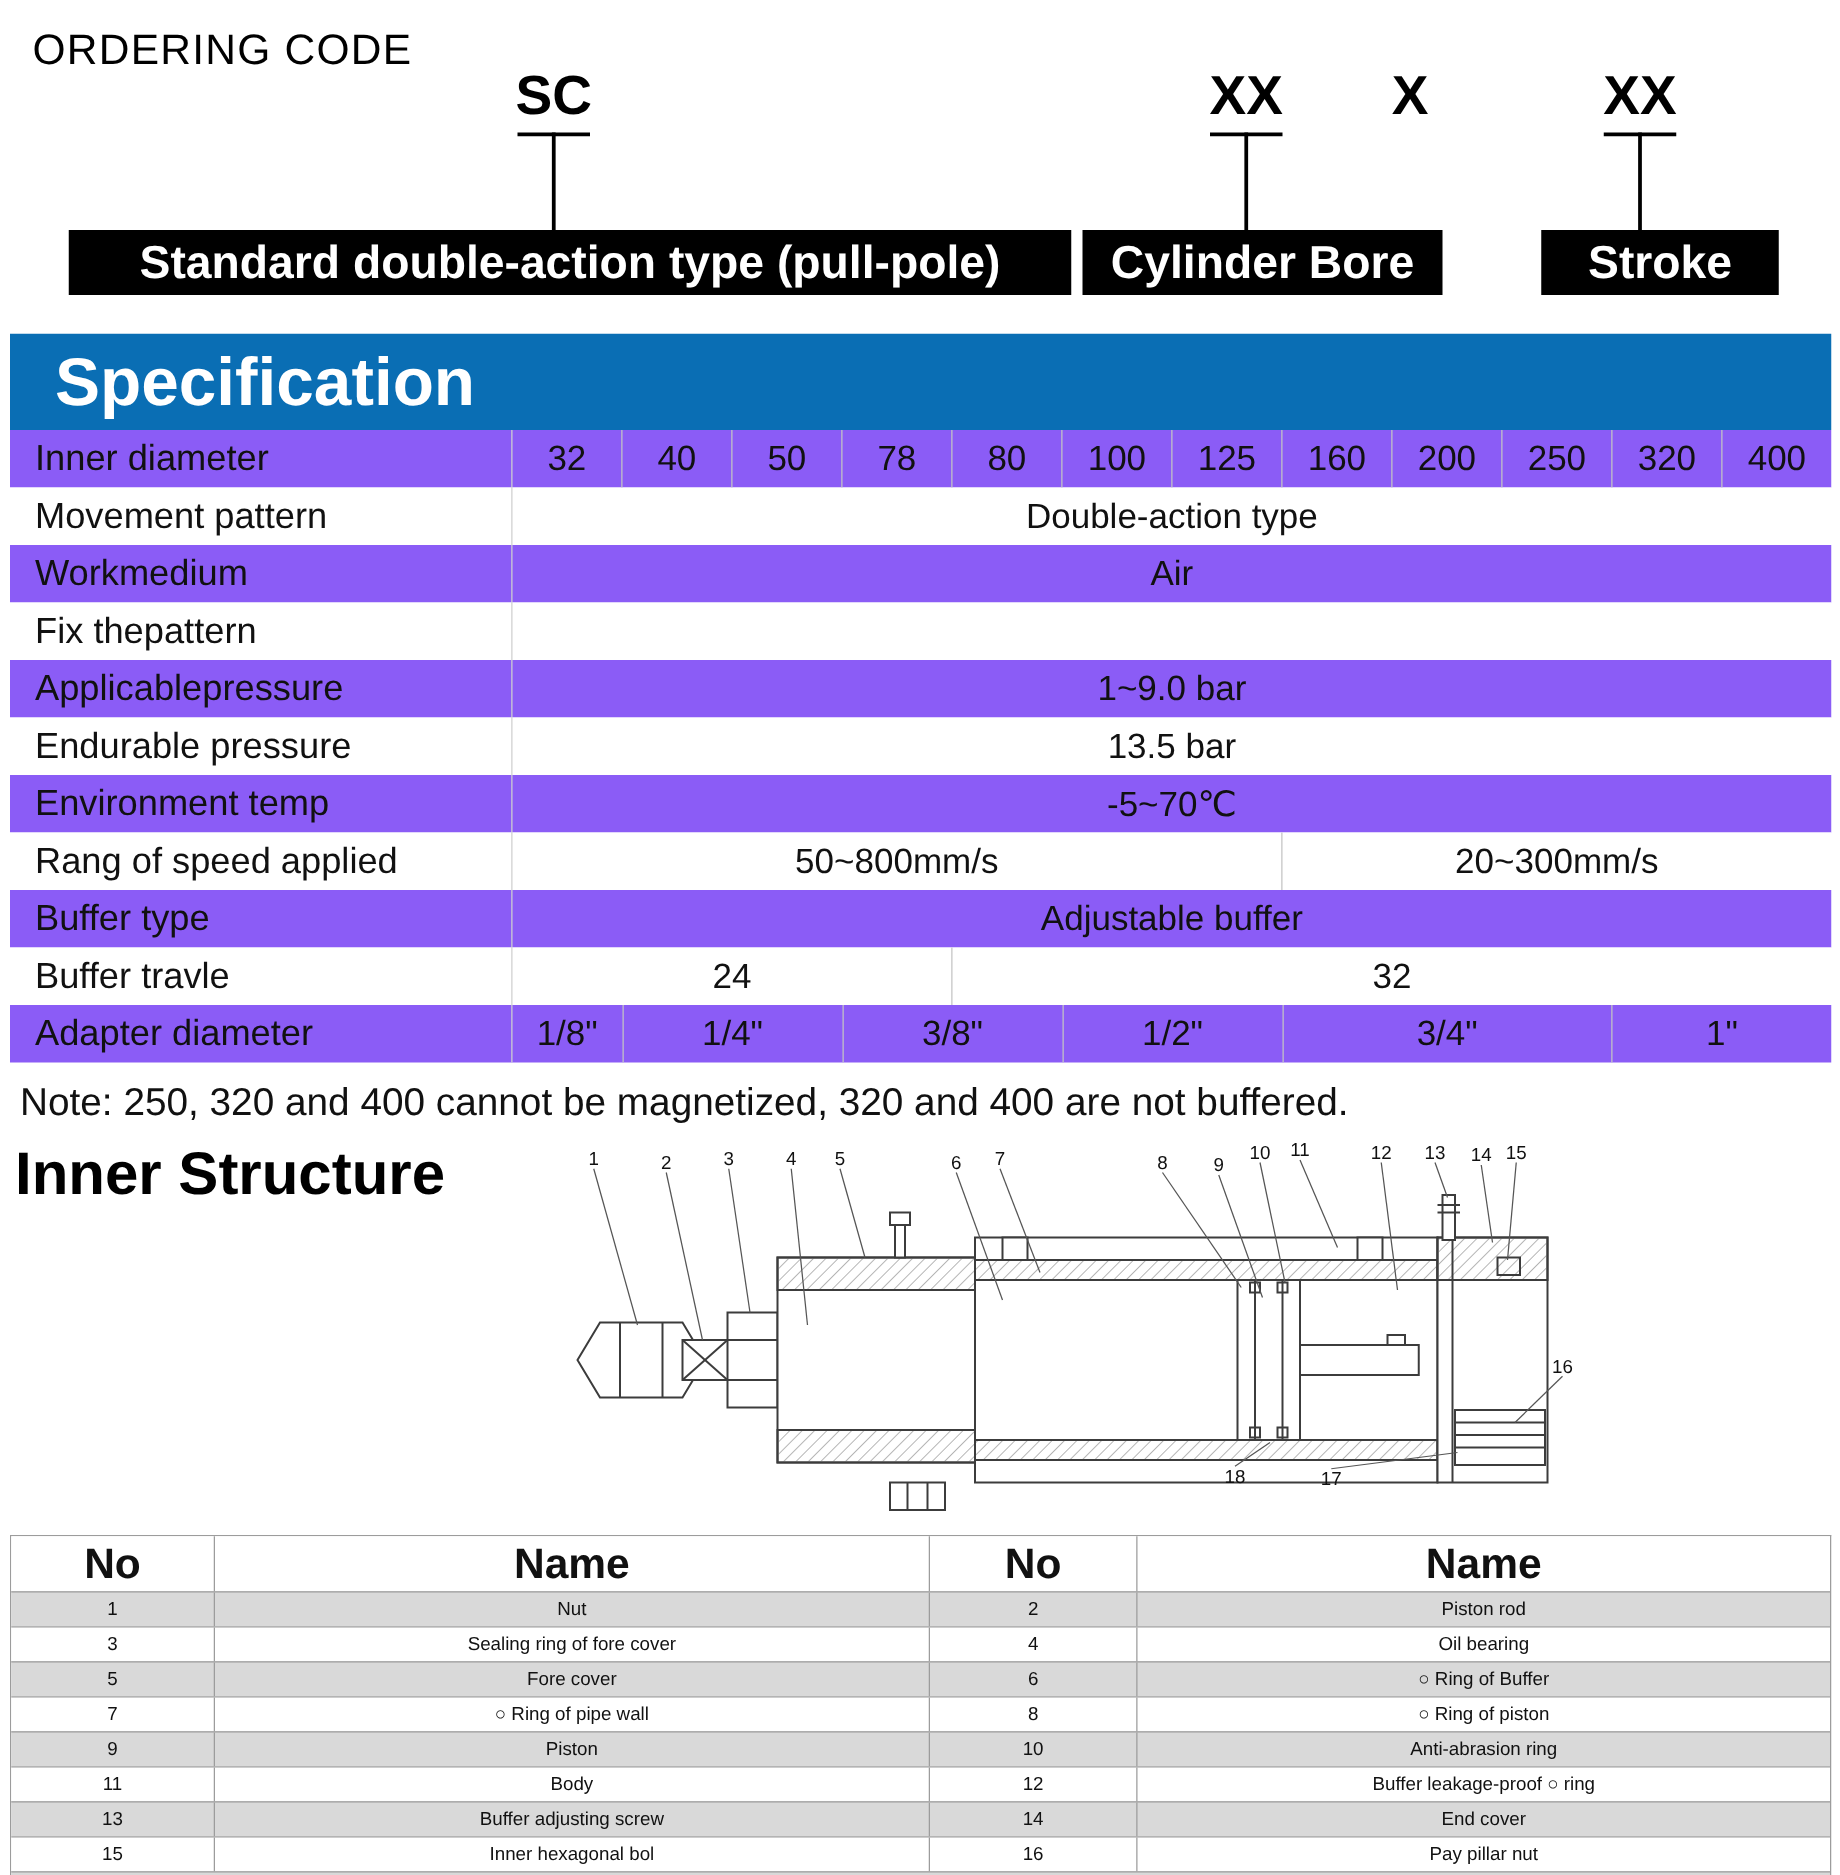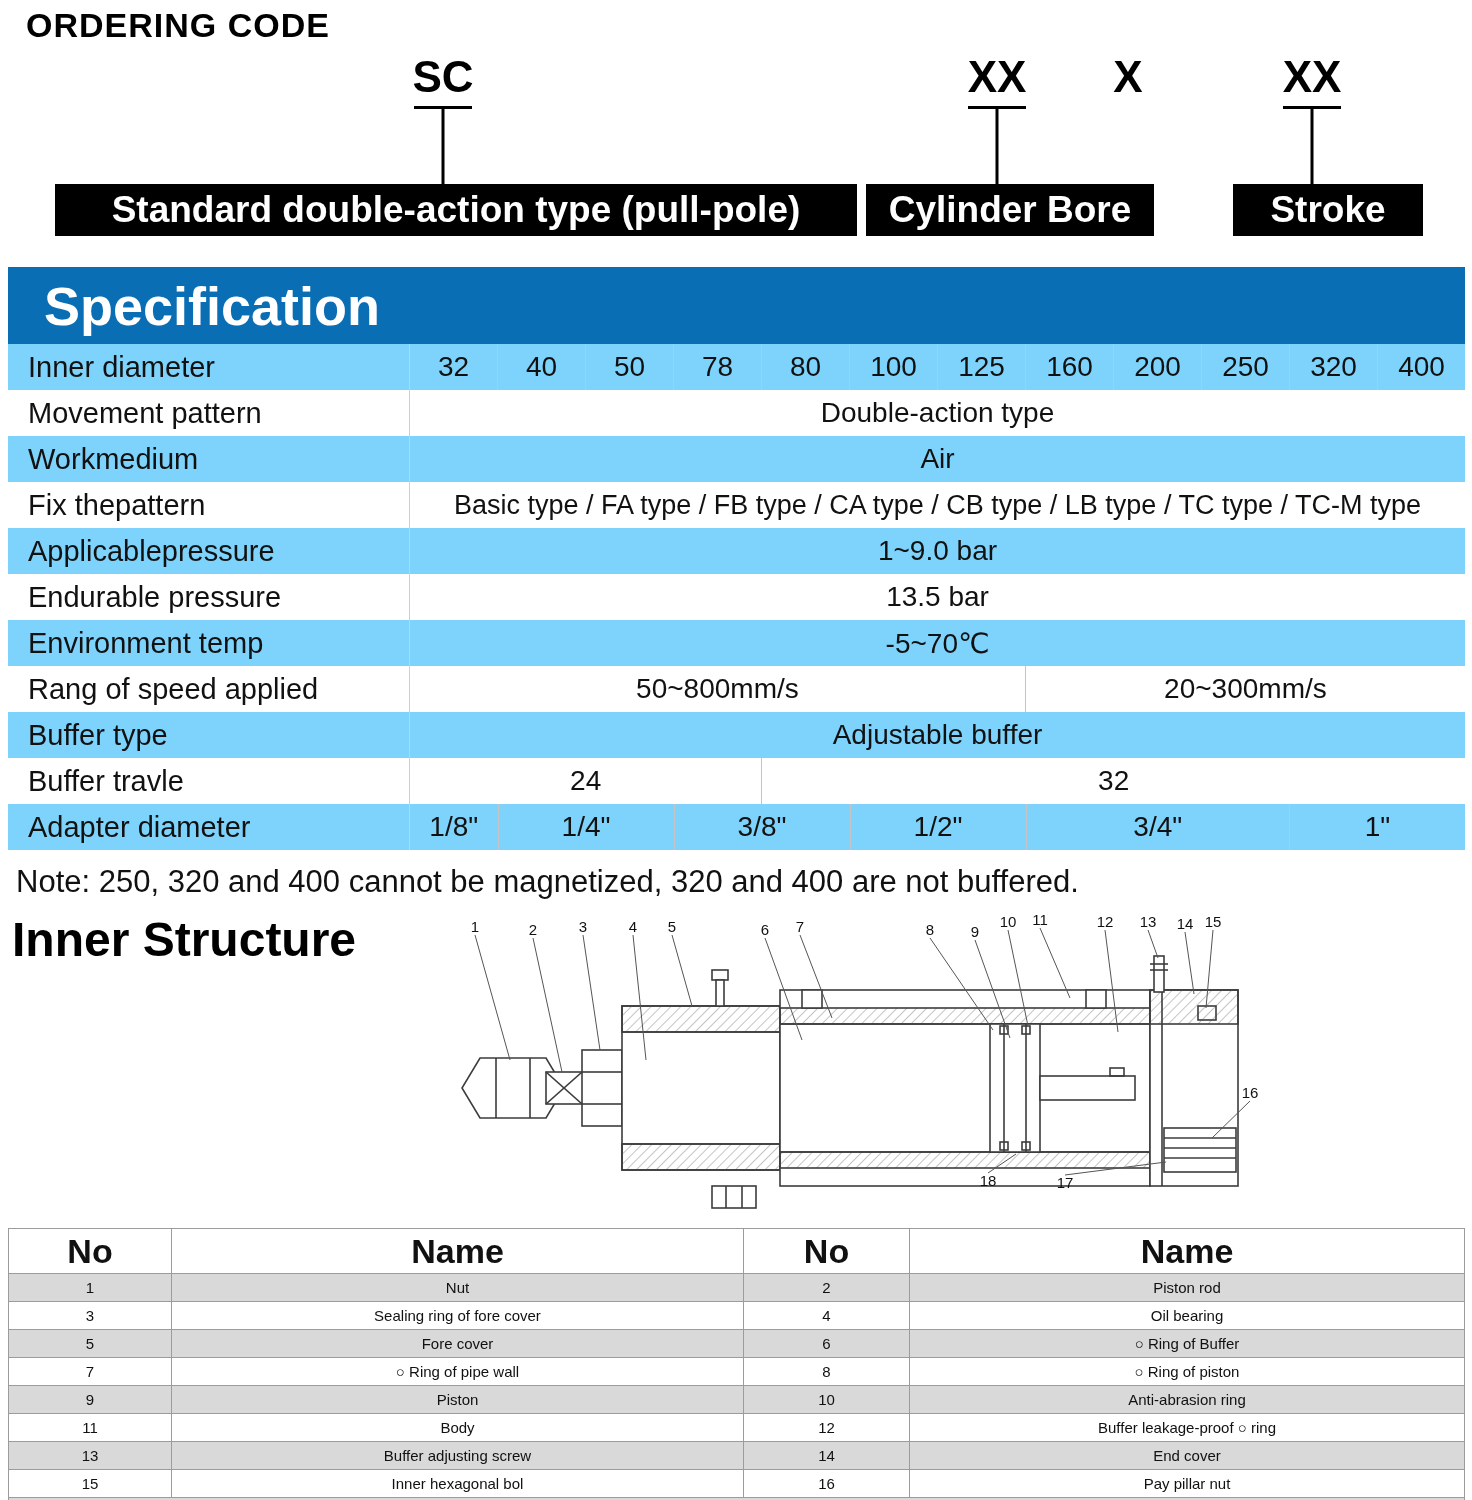--- a/index.html
+++ b/index.html
@@ -7,39 +7,39 @@
   body {
     background:#fff;
     font-family:"Liberation Sans","DejaVu Sans",sans-serif;
     color:#000;
     position:relative;
     overflow:hidden;
   }
   .page { position:absolute; inset:0; }
 
   
-  .ordering-title { position:absolute; left:26px; top:6px; font-size:34px; font-weight:700; letter-spacing:1px; }
+  .ordering-title { position:absolute; left:26px; top:21px; font-size:34px; font-weight:400; letter-spacing:1px; }
   .code { position:absolute; top:52px; font-size:44px; font-weight:700; transform:translateX(-50%); }
   .code0 { left:443px; } .code1 { left:997px; } .code2 { left:1128px; } .code3 { left:1312px; }
   .uline { position:absolute; top:106px; width:58px; height:3px; background:#000; transform:translateX(-50%); }
   .u0 { left:443px; } .u1 { left:997px; } .u2 { left:1312px; }
   .vline { position:absolute; top:106px; height:78px; width:3px; background:#000; transform:translateX(-50%); }
   .blue-box { position:absolute; top:184px; height:52px; background:#000000; color:#fff;
               font-size:37px; font-weight:700; display:flex; align-items:center; justify-content:center; }
   .box0 { left:55px;  width:802px; }
   .box1 { left:866px; width:288px; }
   .box2 { left:1233px; width:190px; }
 
   
   .spec-banner { position:absolute; left:8px; top:267px; width:1457px; height:77px; background:#0a6eb4;
                  display:flex; align-items:center; }
   .spec-banner span { color:#fff; font-size:54px; font-weight:700; padding-left:36px; }
   .spec-table { position:absolute; left:8px; top:344px; width:1457px; }
   .spec-row { display:flex; height:46px; background:#fff; }
-  .spec-row.shade { background:#7dd3fc; }
+  .spec-row.shade { background:#8b5cf6; }
   .spec-rowlabel { flex:0 0 402px; display:flex; align-items:center; padding-left:20px;
                    font-size:29px; color:#111; border-right:1px solid #cfcfcf; }
   .spec-cell { display:flex; align-items:center; justify-content:center; font-size:28px; color:#111;
                min-width:0; white-space:nowrap; }
   .spec-cell + .spec-cell { border-left:1px solid #c4c4c4; }
   .spec-cell.longtext { font-size:27px; }
 
   .note { position:absolute; left:16px; top:864px; font-size:31px; color:#111; }
 
   
@@ -103,21 +103,20 @@
       <div class="spec-row">
         <div class="spec-rowlabel">Movement pattern</div>
         <div class="spec-cell" style="flex-grow: 12; flex-basis: 0px;">Double-action type</div>
       </div>
       <div class="spec-row shade">
         <div class="spec-rowlabel">Workmedium</div>
         <div class="spec-cell" style="flex-grow: 12; flex-basis: 0px;">Air</div>
       </div>
       <div class="spec-row">
         <div class="spec-rowlabel">Fix thepattern</div>
-        <div class="spec-cell longtext" style="flex-grow: 12; flex-basis: 0px;">Basic type / FA type / FB type / CA type / CB  type / LB type / TC type / TC-M type</div>
       </div>
       <div class="spec-row shade">
         <div class="spec-rowlabel">Applicablepressure</div>
         <div class="spec-cell" style="flex-grow: 12; flex-basis: 0px;">1~9.0 bar</div>
       </div>
       <div class="spec-row">
         <div class="spec-rowlabel">Endurable pressure</div>
         <div class="spec-cell" style="flex-grow: 12; flex-basis: 0px;">13.5 bar</div>
       </div>
       <div class="spec-row shade">

